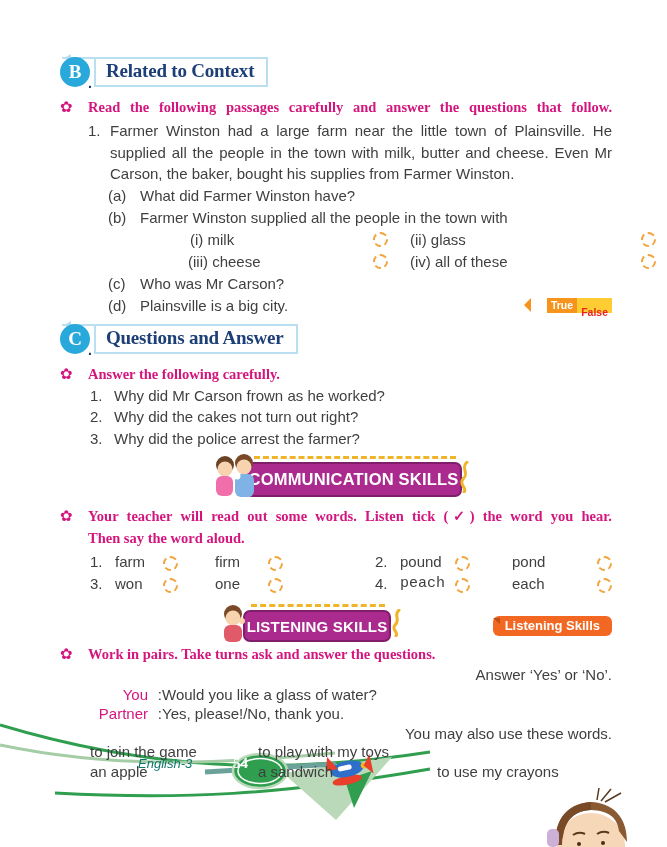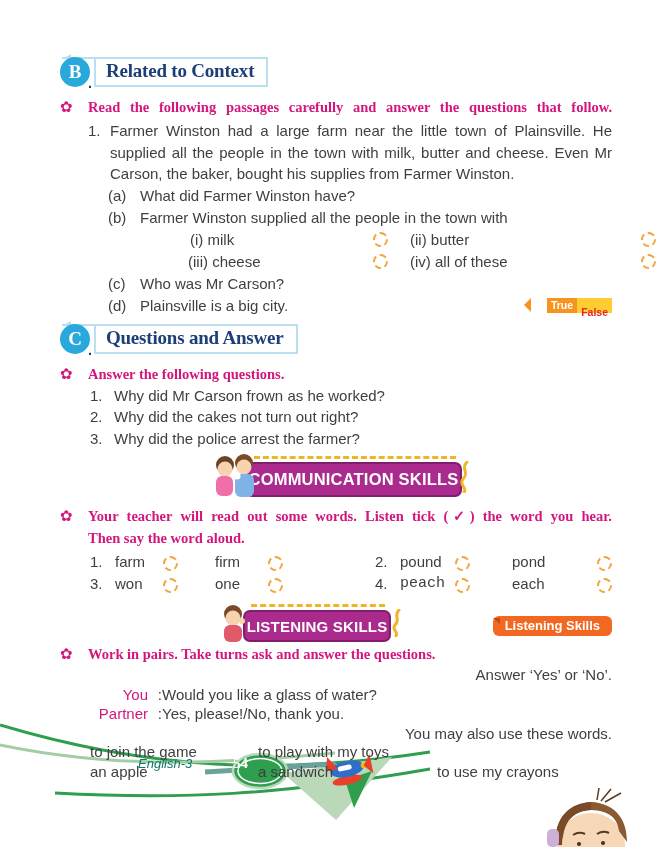--- a/index.html
+++ b/index.html
@@ -138,21 +138,21 @@
       <span class="subq-label">(a)</span>
       <span>What did Farmer Winston have?</span>
     </div>
     <div class="subq-row">
       <span class="subq-label">(b)</span>
       <span>Farmer Winston supplied all the people in the town with</span>
     </div>
     <div class="opt-row">
       <span class="optxt" style="left:2px;">(i) milk</span>
       <span class="circle" style="left:185px;"></span>
-      <span class="optxt" style="left:222px;">(ii) butter</span>
+      <span class="optxt" style="left:222px;">(ii) glass</span>
       <span class="circle" style="left:453px;"></span>
     </div>
     <div class="opt-row">
       <span class="optxt" style="left:0;">(iii) cheese</span>
       <span class="circle" style="left:185px;"></span>
       <span class="optxt" style="left:222px;">(iv) all of these</span>
       <span class="circle" style="left:453px;"></span>
     </div>
     <div class="subq-row">
       <span class="subq-label">(c)</span>
@@ -173,21 +173,21 @@
     <div class="sec-badge">C</div>
     <div class="sec-dot">.</div>
     <div class="sec-box">
       <span class="sec-arrow"></span>
       <span>Questions and Answer</span>
     </div>
   </div>
 
   <div class="bullet-row">
     <span class="flower">✿</span>
-    <span class="pink-text">Answer the following questions.</span>
+    <span class="pink-text">Answer the following carefully.</span>
   </div>
 
   <div class="qline">
     <span class="num">1.</span>
     <span>Why did Mr Carson frown as he worked?</span>
   </div>
   <div class="qline">
     <span class="num">2.</span>
     <span>Why did the cakes not turn out right?</span>
   </div>

